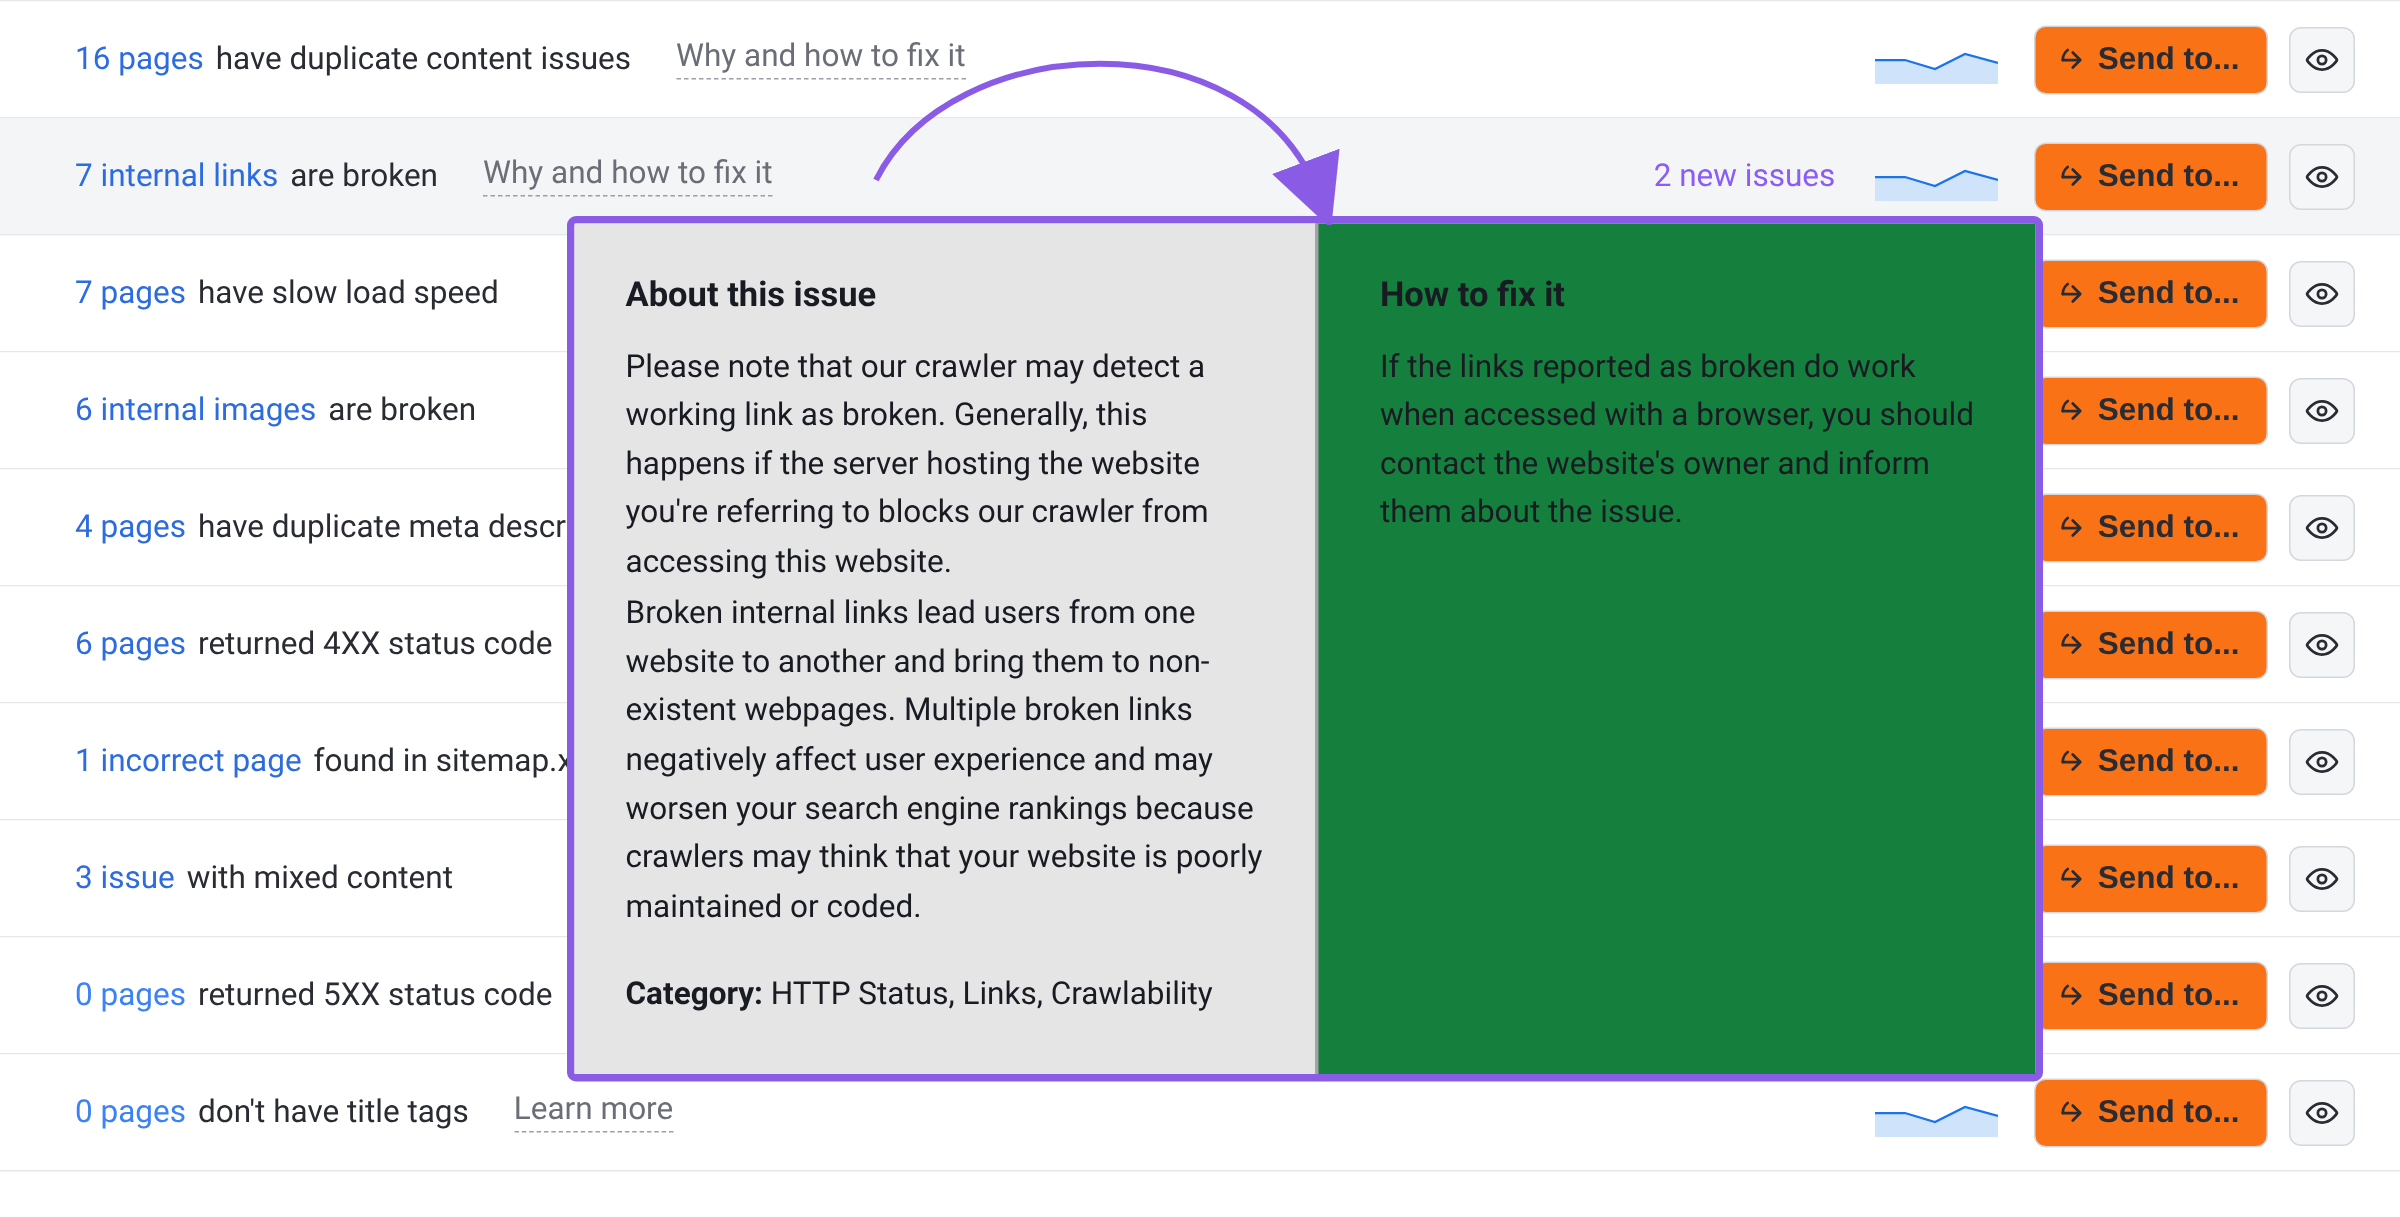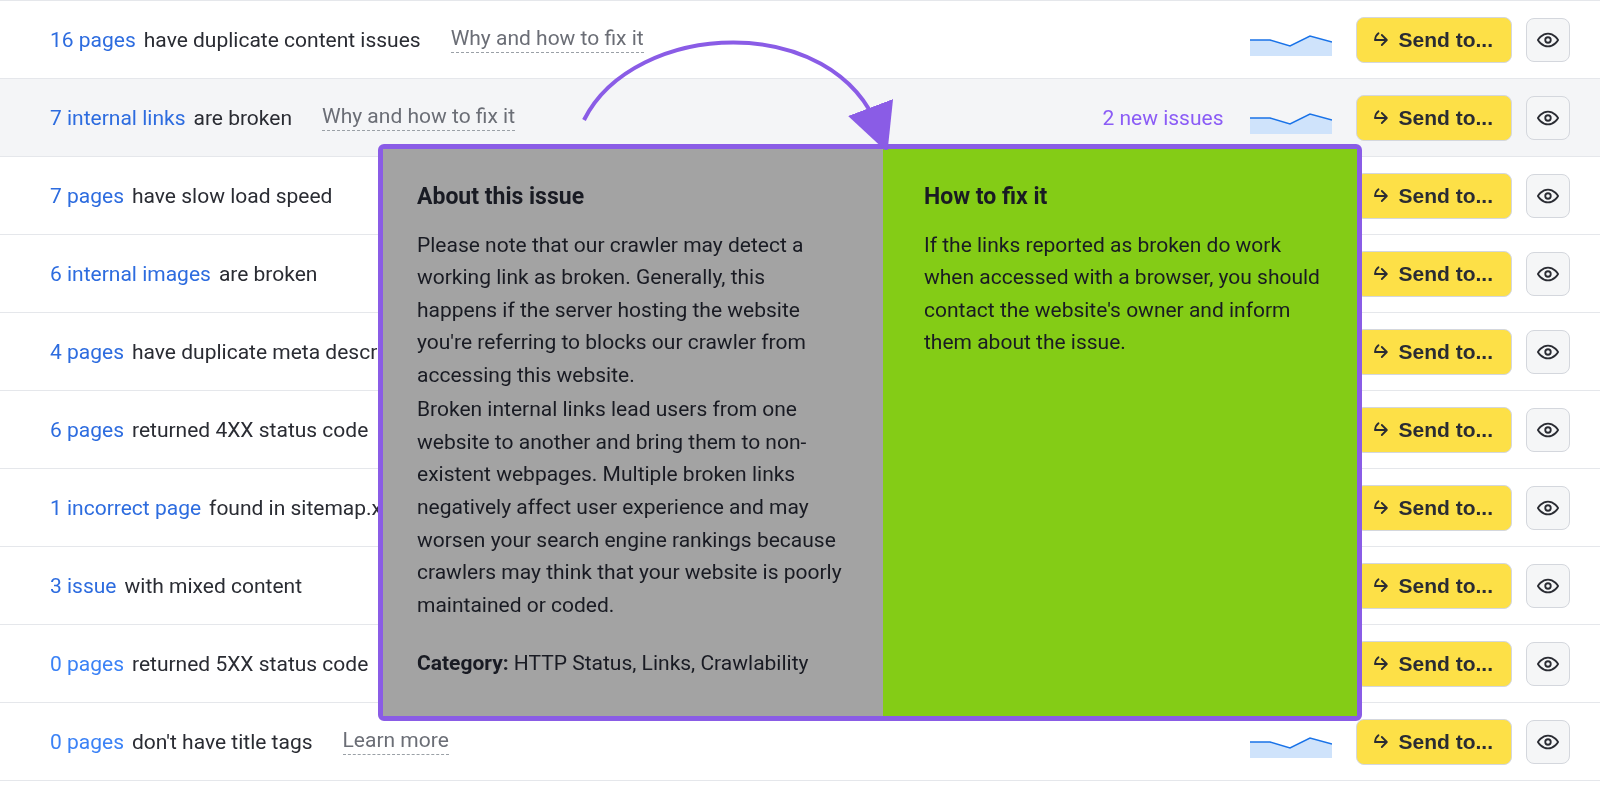--- a/index.html
+++ b/index.html
@@ -50,21 +50,21 @@
   .spark {
     width: 82px; height: 36px;
     display: inline-flex; align-items: flex-end; justify-content: center;
     margin-right: 10px;
   }
   .spark svg { width: 82px; height: 32px; display:block; }
   .btn-send {
     display: inline-flex;
     align-items: center;
     gap: 8px;
-    background: #fde047;
+    background: #f97316;
     border: 1px solid #d4d7dd;
     border-radius: 8px;
     padding: 10px 18px 10px 14px;
     font-size: 21px;
     color: #2a2c33;
     font-weight: 600;
     cursor: pointer;
     white-space: nowrap;
   }
   .icon-btn {
@@ -89,22 +89,22 @@
     border-radius: 6px;
     display: flex;
     background: #fff;
     z-index: 10;
   }
   .popover .col {
     padding: 30px 34px 34px 34px;
     font-size: 21px;
     line-height: 1.55;
   }
-  .popover .col.left { width: 494px; background:#a3a3a3; }
-  .popover .col.right { flex:1; background: #84cc16; border-left: 6px solid #a3a3a3; padding-left: 41px; }
+  .popover .col.left { width: 494px; background:#e5e5e5; }
+  .popover .col.right { flex:1; background: #15803d; border-left: 2px solid #a3a3a3; padding-left: 41px; }
   .popover h3 { font-size: 23px; font-weight: 700; margin-bottom: 14px; }
   .popover p { margin-bottom: 2px; }
   .popover .cat { margin-top: 26px; }
   .popover .cat b { font-weight: 700; }
 
   
   .arrow-svg {
     position: absolute;
     left: 574px;
     top: 10px;

